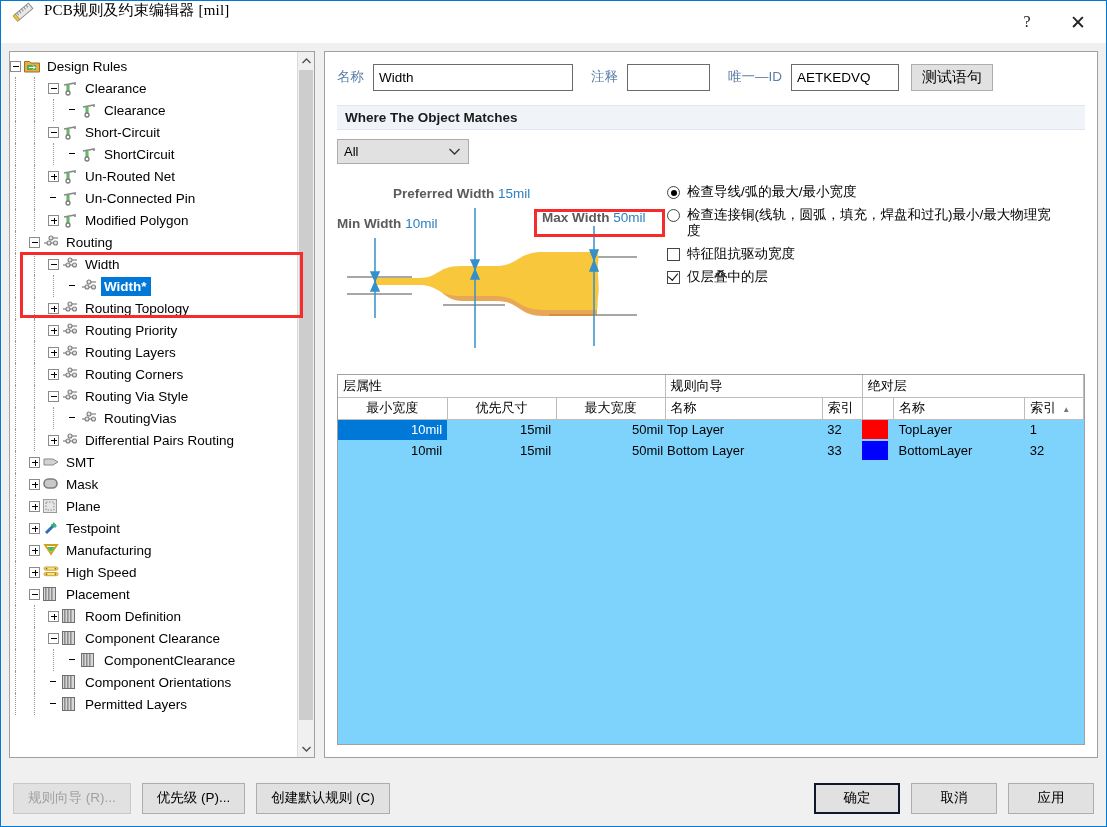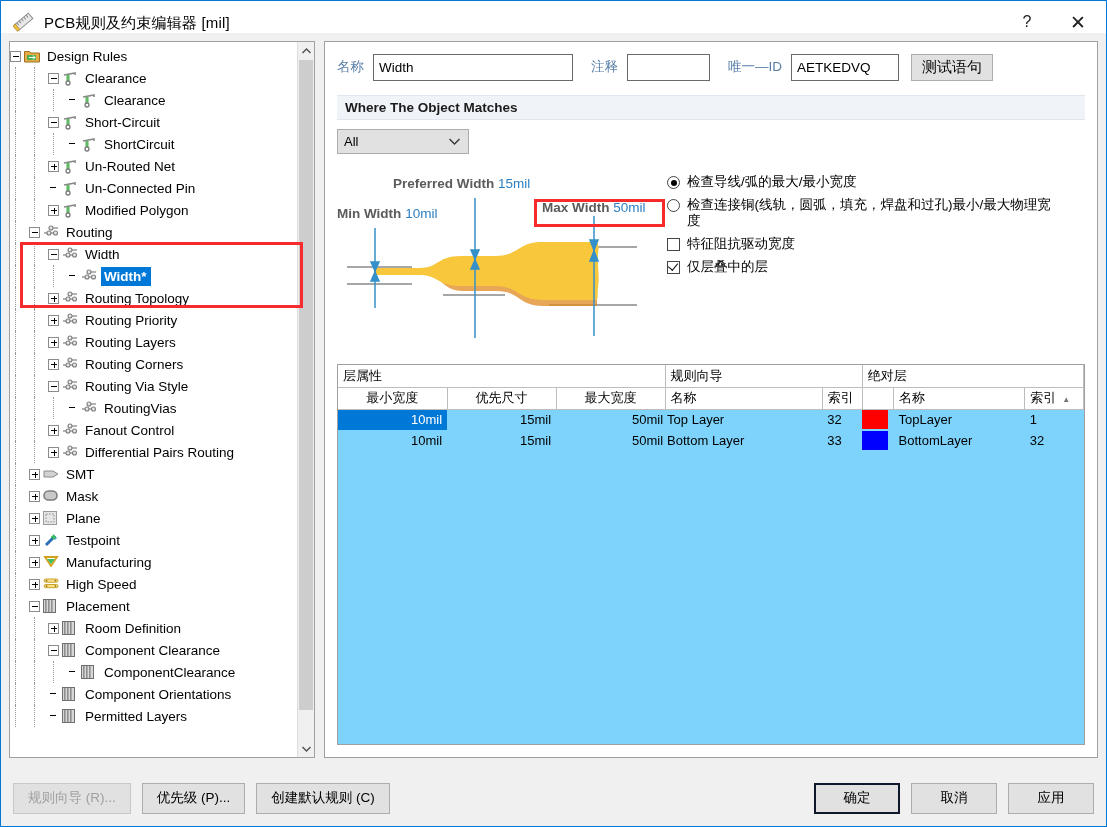--- a/index.html
+++ b/index.html
@@ -14,23 +14,23 @@
     color:#000;
   }
   .window {
     position:absolute; inset:0;
     background:#f0f0f0;
     border:1px solid #0078d7;
     display:flex; flex-direction:column;
   }
   
   .titlebar {
-    height:32px; background:#ffffff;
-    display:flex; align-items:flex-end;
-    flex:0 0 auto; position:relative;
+    height:42px; background:#ffffff;
+    display:flex; align-items:flex-start;
+    flex:0 0 auto; position:relative;font-family:Liberation Serif, serif;
   }
   .title-icon {
     width:22px; height:22px; margin-left:12px; margin-right:9px;
     position:relative; flex:0 0 auto;
   }
   .title-text { font-size:15px; color:#000; letter-spacing:0.2px; }
   .title-btns { position:absolute; right:0; top:0; height:42px; display:flex; }
   .title-btn {
     width:46px; height:42px; display:flex; align-items:center; justify-content:center;
     font-size:16px; color:#222; cursor:default;
@@ -400,32 +400,20 @@
               <span class="guide" style="height:22px;border-left:1px dotted #999;margin-left:5px;"></span>
               <span class="guide" style="height:22px;border-left:1px dotted #999;margin-left:5px;"></span>
               <span class="expander none"></span>
               <span class="ticon"><svg width="17" height="12" viewBox="0 0 17 12">
                   <path d="M1,8 h4 M7,8 h4 M9,3 h6" stroke="#9a9a9a" stroke-width="1.4" fill="none"></path>
                   <circle cx="6" cy="8" r="2" fill="#e8e8e8" stroke="#7d7d7d" stroke-width="1.1"></circle>
                   <circle cx="12.5" cy="8" r="2" fill="#e8e8e8" stroke="#7d7d7d" stroke-width="1.1"></circle>
                   <circle cx="8" cy="3" r="2" fill="#e8e8e8" stroke="#7d7d7d" stroke-width="1.1"></circle>
                 </svg></span>
               <span class="lbl">RoutingVias</span>
-            </div>
-            <div class="tnode">
-              <span class="guide" style="height:22px;border-left:1px dotted #999;margin-left:5px;"></span>
-              <span class="guide" style="height:22px;border-left:1px dotted #999;margin-left:5px;"></span>
-              <span class="expander plus"></span>
-              <span class="ticon"><svg width="17" height="12" viewBox="0 0 17 12">
-                  <path d="M1,8 h4 M7,8 h4 M9,3 h6" stroke="#9a9a9a" stroke-width="1.4" fill="none"></path>
-                  <circle cx="6" cy="8" r="2" fill="#e8e8e8" stroke="#7d7d7d" stroke-width="1.1"></circle>
-                  <circle cx="12.5" cy="8" r="2" fill="#e8e8e8" stroke="#7d7d7d" stroke-width="1.1"></circle>
-                  <circle cx="8" cy="3" r="2" fill="#e8e8e8" stroke="#7d7d7d" stroke-width="1.1"></circle>
-                </svg></span>
-              <span class="lbl">Fanout Control</span>
             </div>
             <div class="tnode">
               <span class="guide" style="height:22px;border-left:1px dotted #999;margin-left:5px;"></span>
               <span class="guide" style="height:22px;border-left:1px dotted #999;margin-left:5px;"></span>
               <span class="expander plus"></span>
               <span class="ticon"><svg width="17" height="12" viewBox="0 0 17 12">
                   <path d="M1,8 h4 M7,8 h4 M9,3 h6" stroke="#9a9a9a" stroke-width="1.4" fill="none"></path>
                   <circle cx="6" cy="8" r="2" fill="#e8e8e8" stroke="#7d7d7d" stroke-width="1.1"></circle>
                   <circle cx="12.5" cy="8" r="2" fill="#e8e8e8" stroke="#7d7d7d" stroke-width="1.1"></circle>
                   <circle cx="8" cy="3" r="2" fill="#e8e8e8" stroke="#7d7d7d" stroke-width="1.1"></circle>

